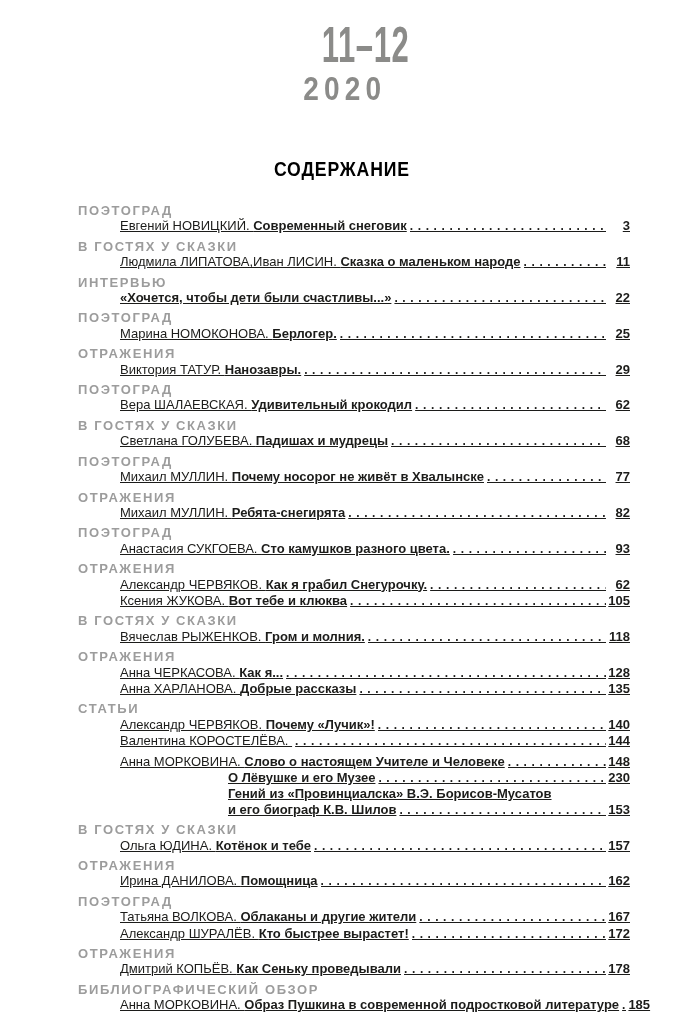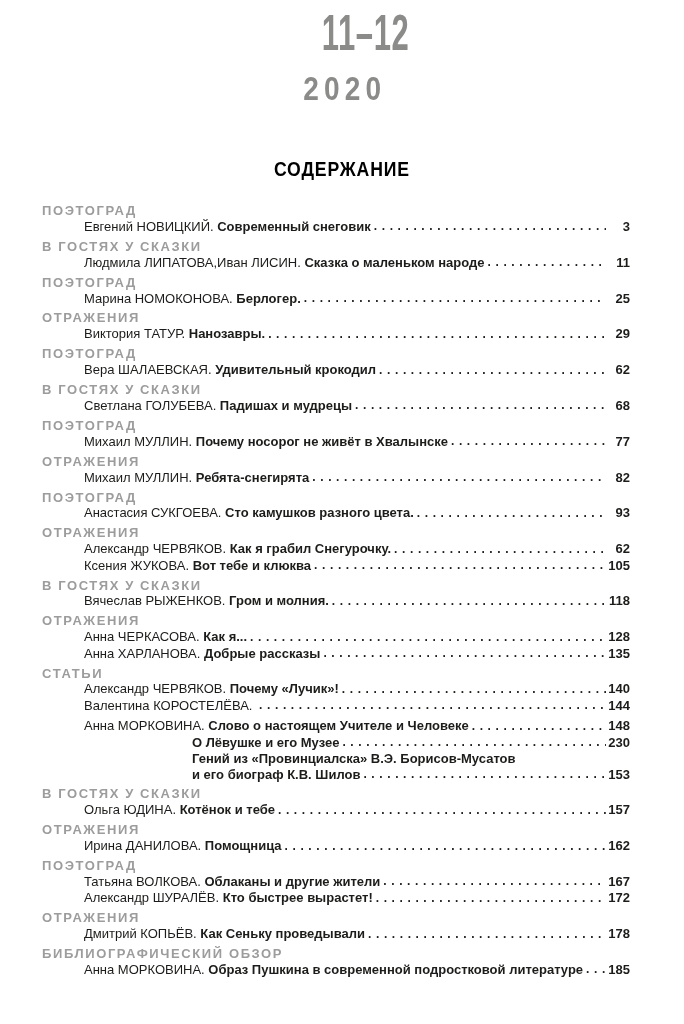--- a/index.html
+++ b/index.html
@@ -17,21 +17,21 @@
     color: #1c1c1a;
   }
   
   .issue-row, .year-row, .contents-row {
     position: absolute;
     left: 0;
     right: 0;
     text-align: center;
     white-space: nowrap;
   }
-  .issue-row { top: 8px; margin-left: 48px; }
+  .issue-row { top: 20px; margin-left: 48px; }
   .year-row  { top: 72px; }
   .contents-row { top: 158px; }
   .issue-row span {
     display: inline-block;
     font-size: 50px;
     line-height: 1;
     font-weight: bold;
     color: #8b8b89;
     transform: scaleX(0.62);
     transform-origin: center;
@@ -58,38 +58,39 @@
     transform-origin: center;
     letter-spacing: 1px;
   }
   
   .toc {
     position: absolute;
     top: 203px;
     left: 42px;
     right: 54px;
   }
-  .section { margin-top: 4px; }
+  .section { margin-top: 4px; margin-left: 36px; }
   .section:first-child { margin-top: 0; }
   .section-header {
     font-size: 13px;
     line-height: 15.4px;
     font-weight: bold;
     color: #9c9c9c;
     letter-spacing: 1.6px;
     white-space: nowrap;
   }
   .toc-line {
     display: flex;
-    align-items: center;
+    align-items: flex-start;
     flex-wrap: nowrap;
     font-size: 13px;
     line-height: 15.4px;
     padding-left: 42px;
     white-space: nowrap;
+    text-decoration: underline;
   }
   .toc-line.indent1 { padding-left: 150px; }
   .author { font-weight: normal; white-space: pre; }
   .title  { font-weight: bold;   white-space: pre; }
   .leader {
     flex: 1 1 auto;
     min-width: 4px;
     overflow: hidden;
     white-space: nowrap;
     margin-left: 3px;
@@ -135,20 +136,28 @@
       <div class="section">
         <div class="section-header">В ГОСТЯХ У СКАЗКИ</div>
         <div class="toc-line">
           <span class="author">Людмила ЛИПАТОВА,Иван ЛИСИН. </span>
           <span class="title">Сказка о маленьком народе</span>
           <span class="leader"></span>
           <span class="page-num">11</span>
         </div>
       </div>
       <div class="section">
+        <div class="section-header">ИНТЕРВЬЮ</div>
+        <div class="toc-line">
+          <span class="title">«Хочется, чтобы дети были счастливы...»</span>
+          <span class="leader"></span>
+          <span class="page-num">22</span>
+        </div>
+      </div>
+      <div class="section">
         <div class="section-header">ПОЭТОГРАД</div>
         <div class="toc-line">
           <span class="author">Марина НОМОКОНОВА. </span>
           <span class="title">Берлогер.</span>
           <span class="leader"></span>
           <span class="page-num">25</span>
         </div>
       </div>
       <div class="section">
         <div class="section-header">ОТРАЖЕНИЯ</div>

